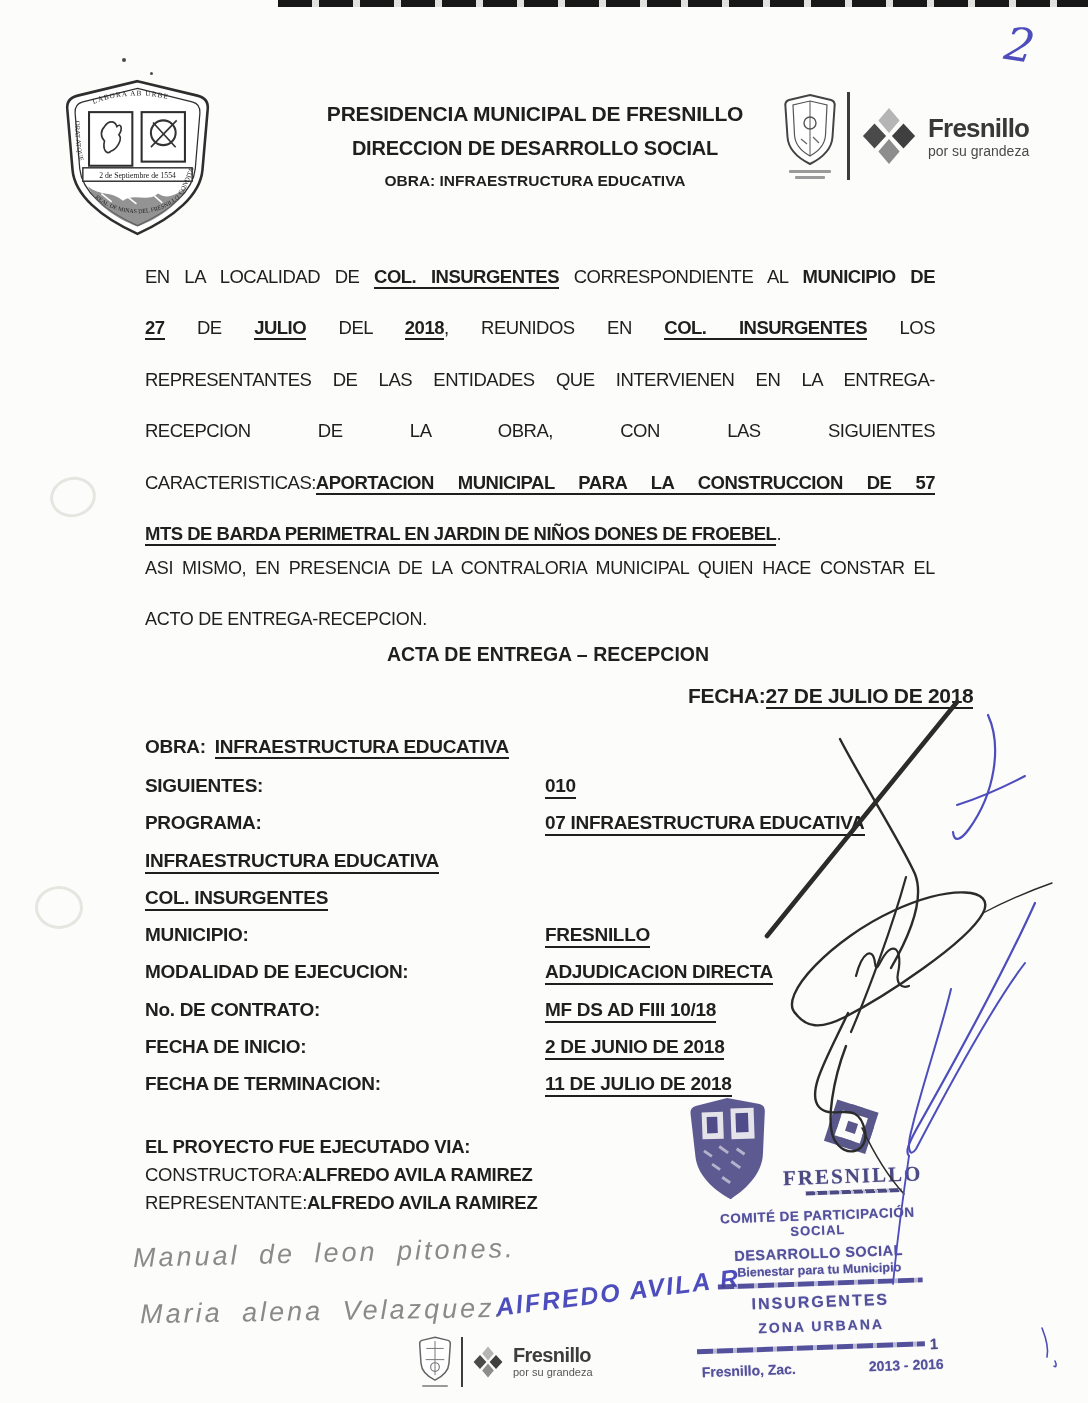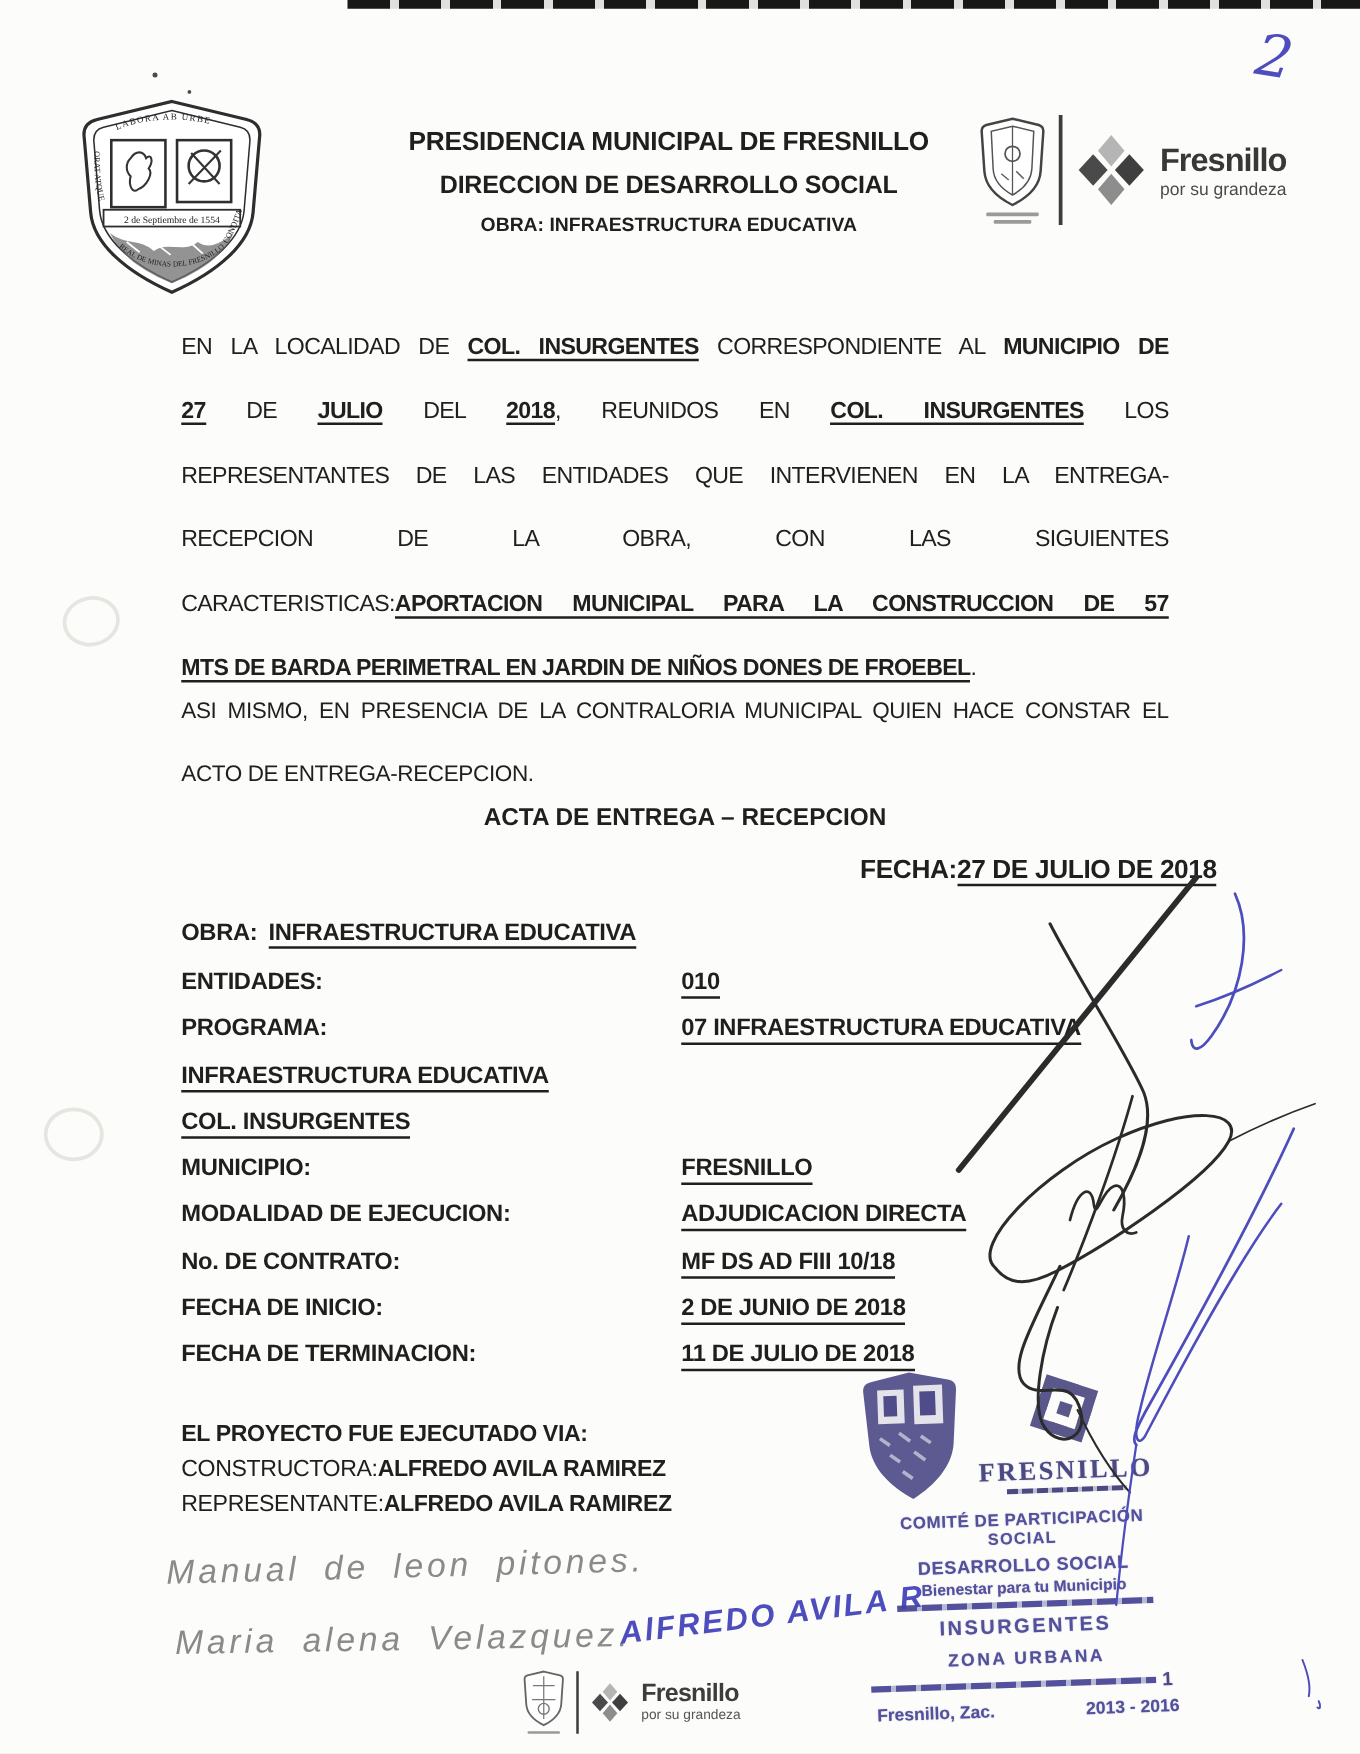--- a/index.html
+++ b/index.html
@@ -180,21 +180,21 @@
   <div class="fecha">
     <span>FECHA:</span><span class="u">27 DE JULIO DE 2018</span>
   </div>
 
   <div class="obra-line">
     <span>OBRA:</span><span class="fval">INFRAESTRUCTURA EDUCATIVA</span>
   </div>
 
   <div class="fields">
     <div class="frow">
-        <span class="flabel">ENTIDADES:</span>
+        <span class="flabel">SIGUIENTES:</span>
         <span class="fval">010</span>
       </div>
     <div class="frow">
         <span class="flabel">PROGRAMA:</span>
         <span class="fval">07 INFRAESTRUCTURA EDUCATIVA</span>
       </div>
     <div class="frow">
         <span class="fval">INFRAESTRUCTURA EDUCATIVA</span>
       </div>
     <div class="frow">

